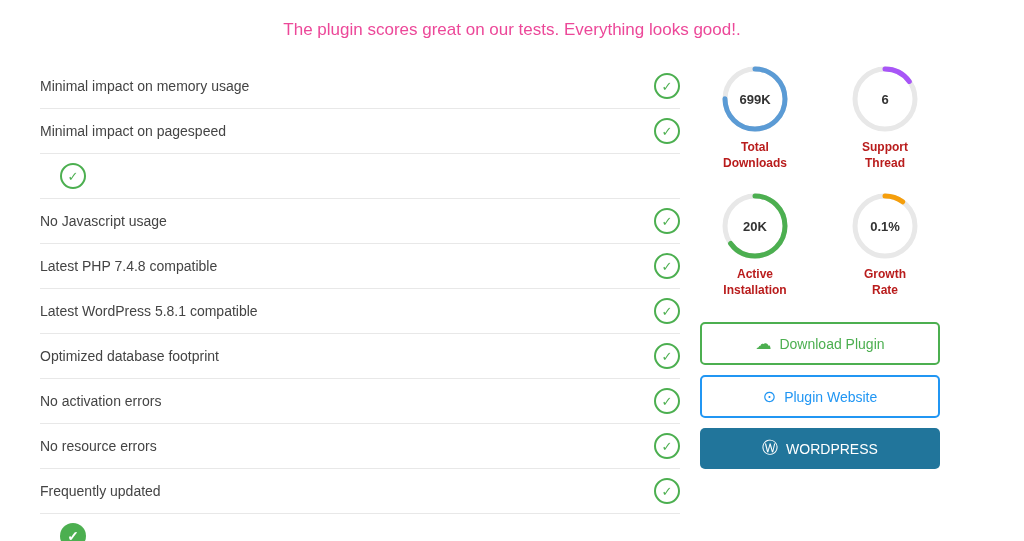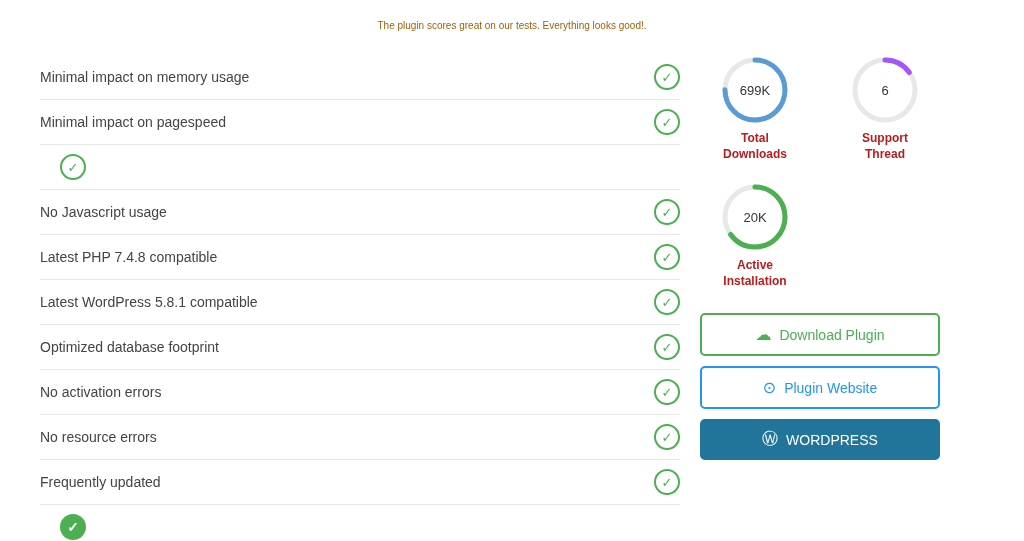--- a/index.html
+++ b/index.html
@@ -7,22 +7,22 @@
       font-family: -apple-system, BlinkMacSystemFont, 'Segoe UI', Arial, sans-serif;
       background: #fff;
       color: #333;
       width: 1024px;
       min-height: 541px;
       padding: 20px 40px;
     }
 
     .header-text {
       text-align: center;
-      font-size: 10px;
-      color: #a16207;
+      font-size: 17px;
+      color: #ec4899;
       margin-bottom: 24px;
     }
 
     .main-content {
       display: flex;
       gap: 0;
     }
 
     .checklist-section {
       flex: 1;
@@ -116,21 +116,21 @@
       top: 0; left: 0;
       width: 70px;
       height: 70px;
       transform: rotate(-90deg);
     }
 
     .stat-value {
       position: relative;
       z-index: 1;
       font-size: 13px;
-      font-weight: normal;
+      font-weight: bold;
       color: #333;
     }
 
     .buttons-section {
       width: 100%;
       display: flex;
       flex-direction: column;
       gap: 10px;
     }
 
@@ -247,20 +247,30 @@
   </div>
         <div class="stat-item">
     <div class="stat-circle">
       <svg class="circle-svg" viewBox="0 0 70 70">
         <circle cx="35" cy="35" r="30" fill="none" stroke="#e8e8e8" stroke-width="5"></circle>
         <circle cx="35" cy="35" r="30" fill="none" stroke="#4caf50" stroke-width="5" stroke-dasharray="188.49555921538757" stroke-dashoffset="65.97344572538564" stroke-linecap="round"></circle>
       </svg>
       <span class="stat-value">20K</span>
     </div>
     <div class="stat-label">Active<br>Installation</div>
+  </div>
+        <div class="stat-item">
+    <div class="stat-circle">
+      <svg class="circle-svg" viewBox="0 0 70 70">
+        <circle cx="35" cy="35" r="30" fill="none" stroke="#e8e8e8" stroke-width="5"></circle>
+        <circle cx="35" cy="35" r="30" fill="none" stroke="#f59e0b" stroke-width="5" stroke-dasharray="188.49555921538757" stroke-dashoffset="169.64600329384882" stroke-linecap="round"></circle>
+      </svg>
+      <span class="stat-value">0.1%</span>
+    </div>
+    <div class="stat-label">Growth<br>Rate</div>
   </div>
       </div>
 
     <div class="buttons-section">
       <button class="btn btn-download">
         <span style="color:#4caf50; font-size:16px;">☁</span>
         <span>Download Plugin</span>
       </button>
       <button class="btn btn-website">
         <span style="font-size:16px;">⊙</span>

